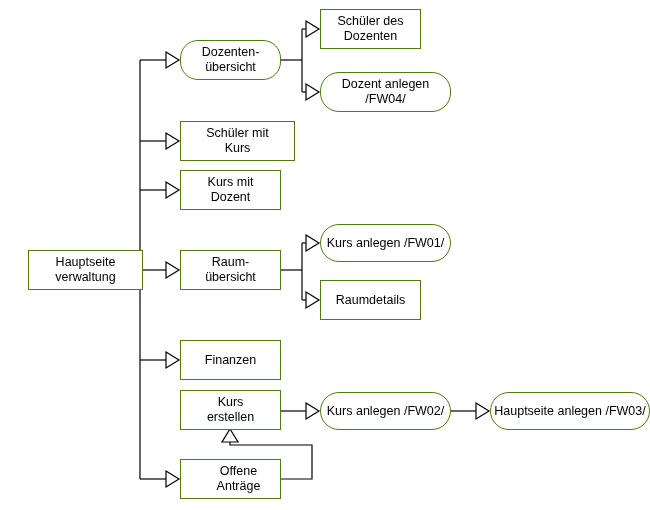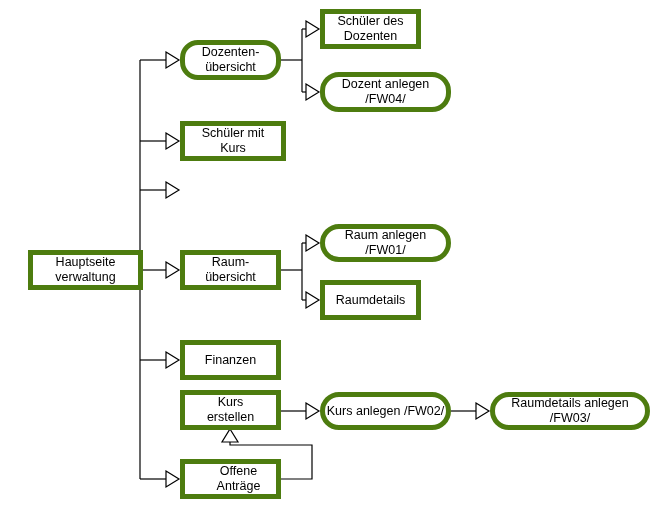--- a/index.html
+++ b/index.html
@@ -21,21 +21,21 @@
   #edge-layer {
     position: absolute;
     left: 0;
     top: 0;
     width: 650px;
     height: 510px;
   }
   .node {
     position: absolute;
     box-sizing: border-box;
-    border: 5px solid #4d7c0f;
+    border: 1px solid #4d7c0f;
     background: #ffffff;
     color: #000000;
     font-family: "Liberation Sans", sans-serif;
     font-size: 12.5px;
     line-height: 15px;
     display: flex;
     align-items: center;
     justify-content: center;
     text-align: center;
     white-space: pre-line;
@@ -108,36 +108,38 @@
 verwaltung</div>
 
   <div class="node" style="left:180px; top:40px; width:101px; height:40px;border-radius:18px;">Dozenten-
 übersicht</div>
 
   <div class="node" style="left:320px; top:9px; width:101px; height:40px;">Schüler des
 Dozenten</div>
 
   <div class="node rounded" style="left:320px; top:72px; width:131px; height:40px;">Dozent anlegen /FW04/</div>
 
-  <div class="node" style="left:180px; top:121px; width:106px; height:40px;">Schüler mit
+  <div class="node" style="left:180px; top:121px; width:115px; height:40px;">Schüler mit
 Kurs</div>
 
+  <div class="node" style="left:180px; top:170px; width:101px; height:40px;">Kurs mit
+Dozent</div>
 
   <div class="node" style="left:180px; top:250px; width:101px; height:40px;">Raum-
 übersicht</div>
 
-  <div class="node rounded" style="left:320px; top:224px; width:131px; height:38px;">Raum anlegen /FW01/</div>
+  <div class="node rounded" style="left:320px; top:224px; width:131px; height:38px;">Kurs anlegen /FW01/</div>
 
   <div class="node" style="left:180px; top:340px; width:101px; height:40px;">Finanzen</div>
 
   <div class="node" style="left:320px; top:280px; width:101px; height:40px;">Raumdetails</div>
 
   <div class="node" style="left:180px; top:390px; width:101px; height:40px;">Kurs
 erstellen</div>
 
   <div class="node rounded" style="left:320px; top:392px; width:131px; height:38px;text-align:center;">Kurs anlegen /FW02/</div>
 
-  <div class="node rounded" style="left:490px; top:392px; width:160px; height:38px;">Raumdetails anlegen /FW03/</div>
+  <div class="node rounded" style="left:490px; top:392px; width:160px; height:38px;">Hauptseite anlegen /FW03/</div>
 
   <div class="node" style="left:180px; top:459px; width:101px; height:40px;padding-left:16px;">Offene
 Anträge</div>
 
 </div>
 
 </body></html>

